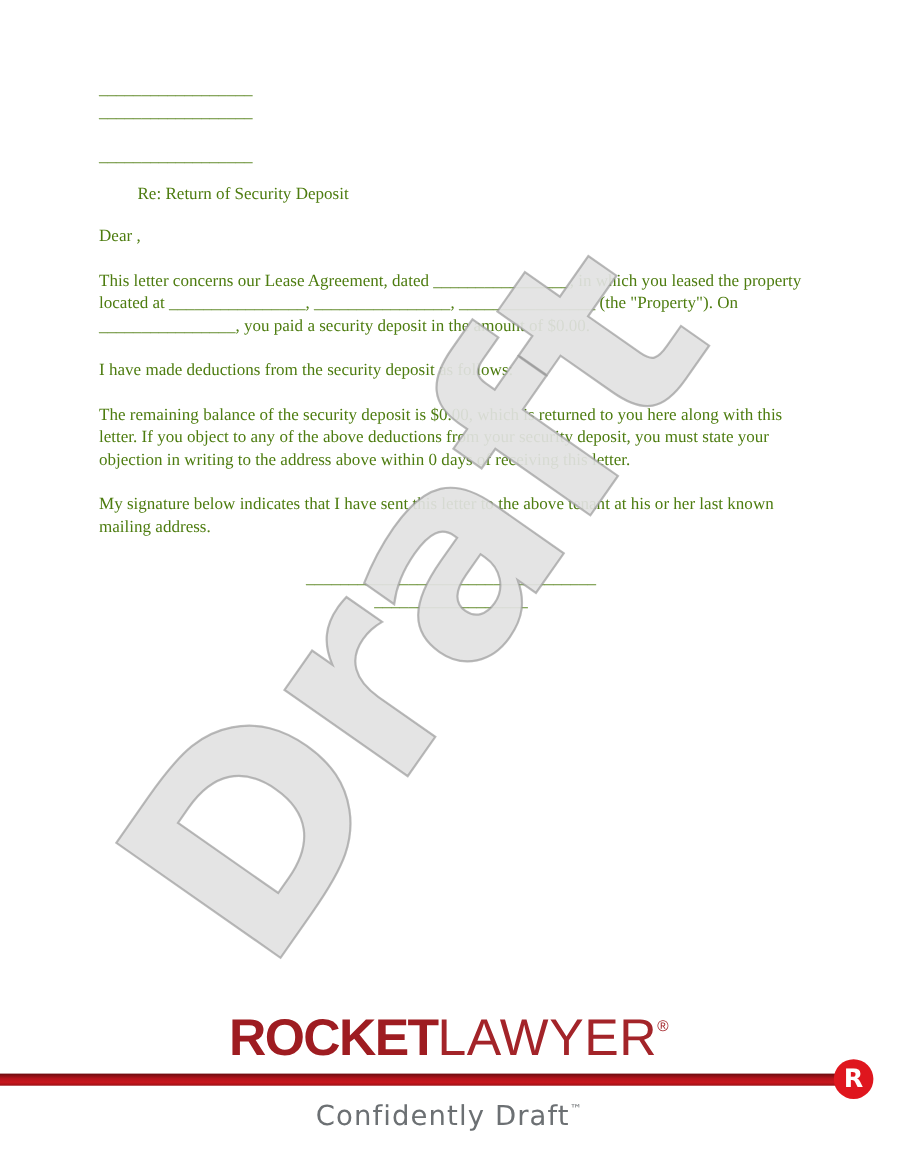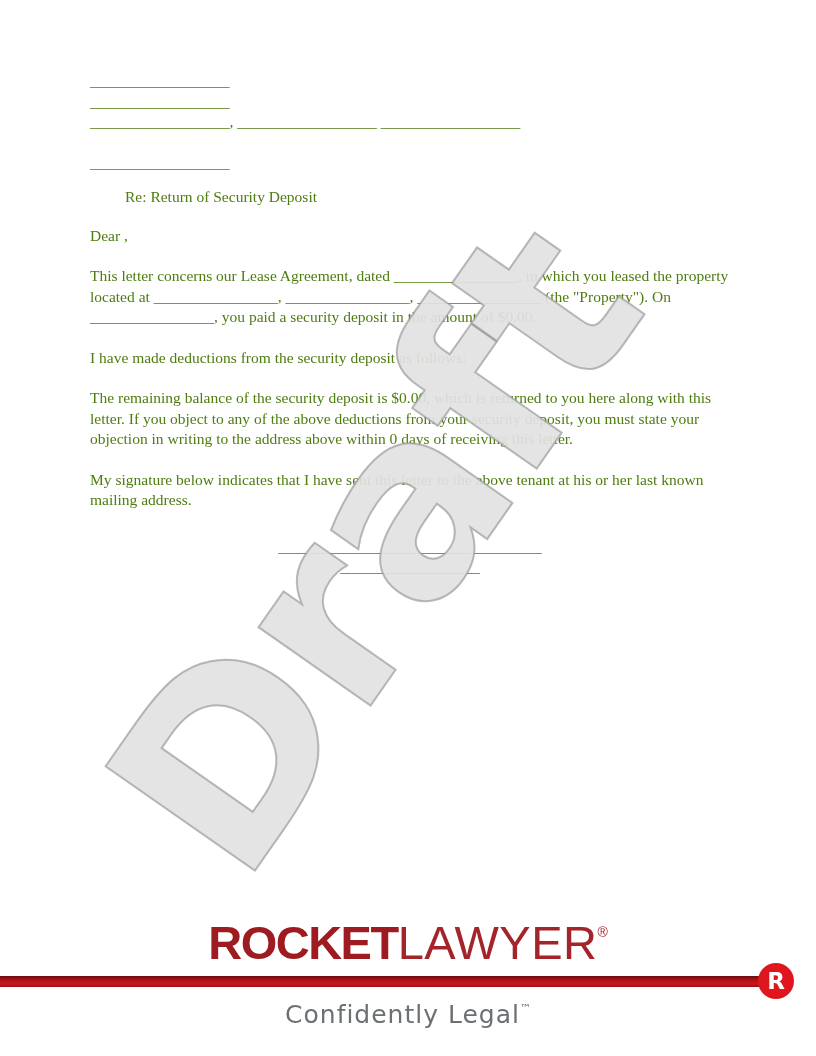--- a/index.html
+++ b/index.html
@@ -87,21 +87,20 @@
 </style>
 </head>
 <body>
 
 <div class="page">
 
   <div class="letter">
     <div class="block sender">
       <div>__________________</div>
       <div>__________________</div>
-      <div>__________________, __________________ __________________</div>
     </div>
 
     <p class="block dateline">__________________</p>
 
     <p class="block subject">Re: Return of Security Deposit</p>
 
     <p class="block">Dear ,</p>
 
     <p class="block">This letter concerns our Lease Agreement, dated ________________, in which you leased the property located at ________________, ________________, ________________ (the "Property"). On ________________, you paid a security deposit in the amount of $0.00.</p>
 
@@ -119,16 +118,16 @@
 
   <div class="footer">
     <div class="logo"><span class="rocket">ROCKET</span><span class="lawyer">LAWYER</span><sup class="reg">®</sup></div>
 
     <div class="bar"></div>
 
     <div class="badge">
         <span>R</span>
       </div>
 
-    <div class="tagline"><span>Confidently Legal</span><sup class="tm">™</sup></div>
+    <div class="tagline"><span>Confidently Draft</span><sup class="tm">™</sup></div>
   </div>
 
 </div>
 
 </body></html>

